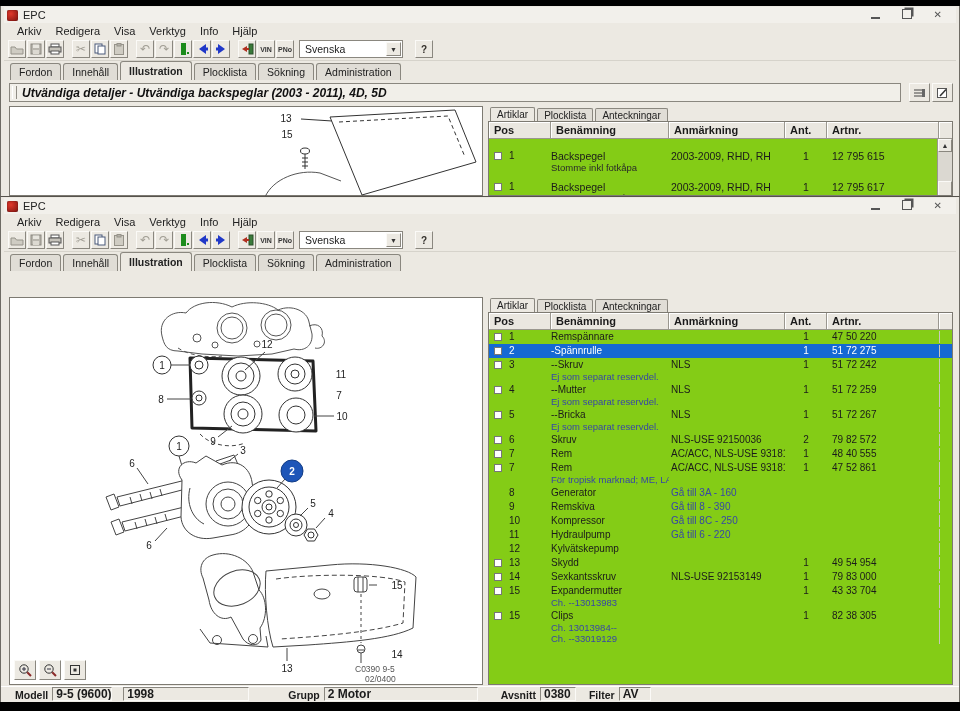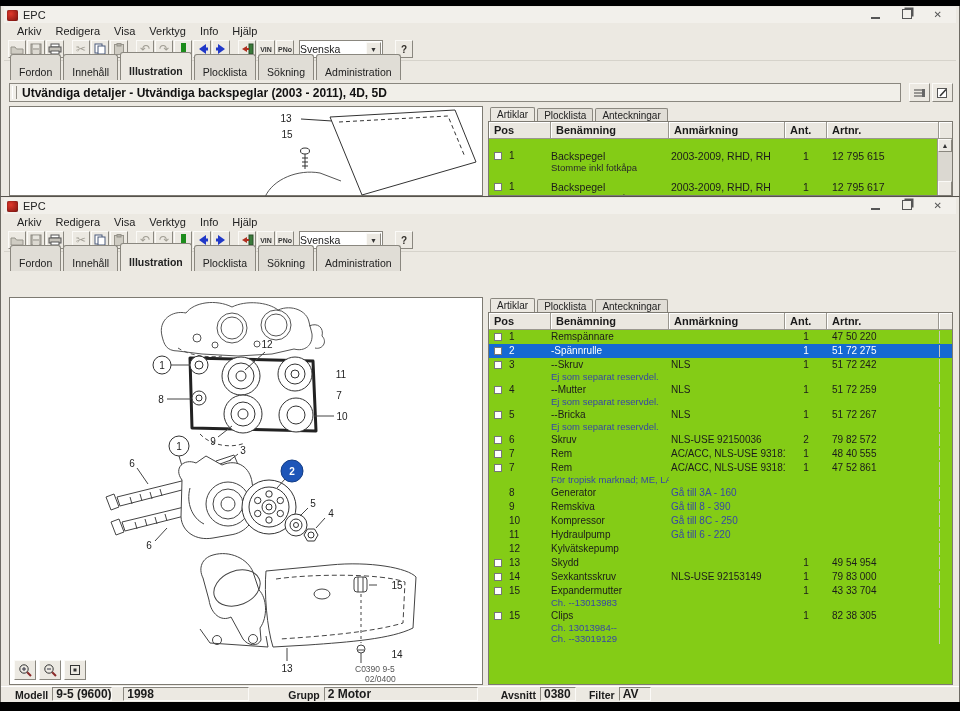--- a/index.html
+++ b/index.html
@@ -24,34 +24,34 @@
   .menu-item{padding:0 7px;color:#222;}
   .toolbar{position:absolute;top:32px;left:3px;right:3px;height:22px;display:flex;align-items:center;
            padding-left:4px;background:#ece9e2;border-bottom:1px solid #d6d3cb;}
   .tbtn{width:18px;height:18px;box-sizing:border-box;border:1px solid;border-color:#fbfaf7 #8a877f #8a877f #fbfaf7;
         background:#ece9e2;display:flex;align-items:center;justify-content:center;margin-right:1px;padding:0;font-size:10px;}
   .tsep{width:7px;}
   .glyph-gray{color:#a09d93;font-size:12px;}
   .green-i{width:5px;height:12px;background:#1c8c1c;position:relative;}
   .green-i:after{content:"";position:absolute;right:-3px;bottom:1px;width:2px;height:2px;background:#1c8c1c;}
   .mini-label{font-size:7px;font-weight:bold;color:#333;letter-spacing:0;}
-  .lang{width:84px;height:18px;box-sizing:border-box;border:1px solid #8a877f;background:#fff;font-size:10.5px;
-        display:flex;align-items:center;position:relative;margin-left:4px;}
+  .lang{width:104px;height:18px;box-sizing:border-box;border:1px solid #8a877f;background:#fff;font-size:10.5px;
+        display:flex;align-items:center;padding-left:5px;position:relative;margin-left:4px;}
   .lang .dd{position:absolute;right:1px;top:1px;bottom:1px;width:15px;background:#ece9e2;
             border:1px solid;border-color:#fbfaf7 #8a877f #8a877f #fbfaf7;display:flex;align-items:center;justify-content:center;
             font-size:7px;color:#333;box-sizing:border-box;}
   .help-btn{margin-left:12px;font-weight:bold;color:#33302b;}
   .tabsrow{position:absolute;top:55px;left:3px;right:3px;height:18px;display:flex;align-items:flex-end;
            padding-left:6px;}
-  .tab{padding:11px 8px 2px 8px;font-size:10.5px;color:#222;background:#e0ddd6;border:1px solid #8a877f;border-bottom:none;
+  .tab{padding:2px 8px 2px 8px;font-size:10.5px;color:#222;background:#e0ddd6;border:1px solid #8a877f;border-bottom:none;
        border-radius:3px 3px 0 0;margin-right:2px;position:relative;top:1px;height:12px;line-height:12px;}
   .tab.active{background:#ece9e2;font-weight:bold;height:14px;line-height:14px;top:1px;}
 
   
-  .illus-row{position:absolute;top:76px;left:8px;right:6px;height:21px;display:flex;align-items:center;}
+  .illus-row{position:absolute;top:76px;left:8px;right:6px;height:21px;display:flex;align-items:center;font-style:italic;}
   .illus-box{flex:1;height:19px;box-sizing:border-box;border:1px solid #8a877f;background:#f1efe9;
              display:flex;align-items:center;margin-right:6px;}
   .illus-grip{width:3px;height:13px;border-left:1px solid #fff;border-right:1px solid #908d85;margin:0 5px 0 2px;}
   .illus-title{font-size:12px;font-weight:bold;color:#111;white-space:nowrap;}
   .hbtn{width:21px;height:19px;box-sizing:border-box;border:1px solid;border-color:#fbfaf7 #8a877f #8a877f #fbfaf7;
         background:#ece9e2;display:flex;align-items:center;justify-content:center;margin-left:2px;padding:0;}
 
   
   .main{position:absolute;left:8px;right:6px;}
   #front-win .main{top:100px;bottom:17px;}

